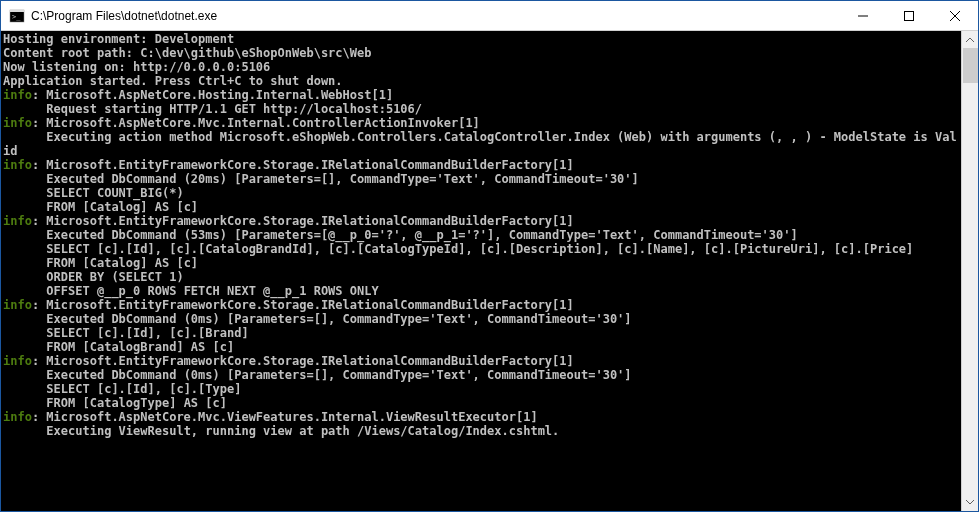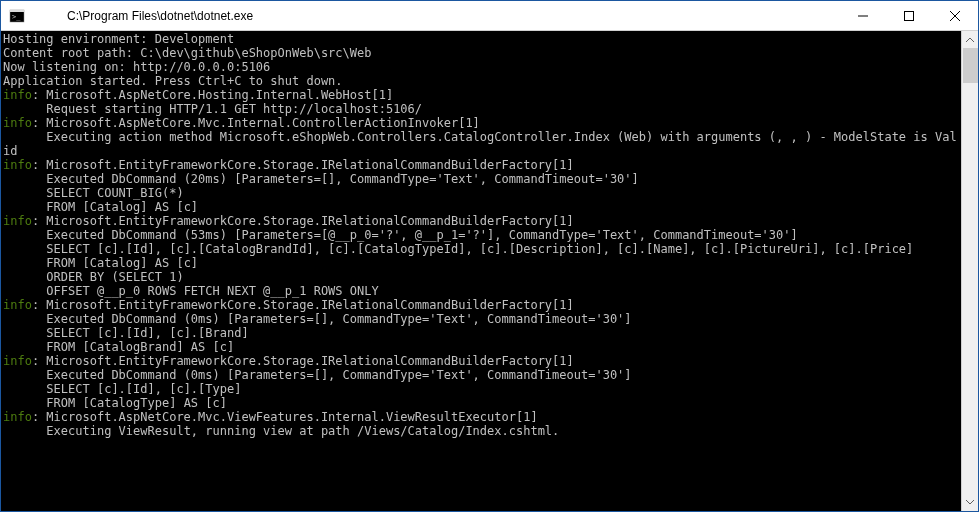--- a/index.html
+++ b/index.html
@@ -28,39 +28,39 @@
     justify-content: center;
   }
   .app-icon svg { display: block; }
   .title-text {
     flex: 1;
     font-size: 12px;
     color: #000;
     line-height: 30px;
     white-space: nowrap;
     overflow: hidden;
-    margin-left: 36px;
   }
   .win-controls { display: flex; height: 100%; }
   .win-btn {
     width: 46px;
     height: 29px;
     display: flex;
     align-items: center;
     justify-content: center;
     font-family: "Segoe UI", Arial, sans-serif;
     font-size: 13px;
     color: #000;
     cursor: default;
   }
   .win-btn svg { display: block; }
   .console-wrap {
     position: relative;
     height: calc(512px - 30px - 2px);
     display: flex;
+    font-weight: bold;
   }
   .console {
     flex: 1;
     background: #000;
     color: #c0c0c0;
     font-family: Consolas, "Lucida Console", monospace;
     font-size: 12px;
     line-height: 14px;
     padding: 1px 2px;
     white-space: pre-wrap;

